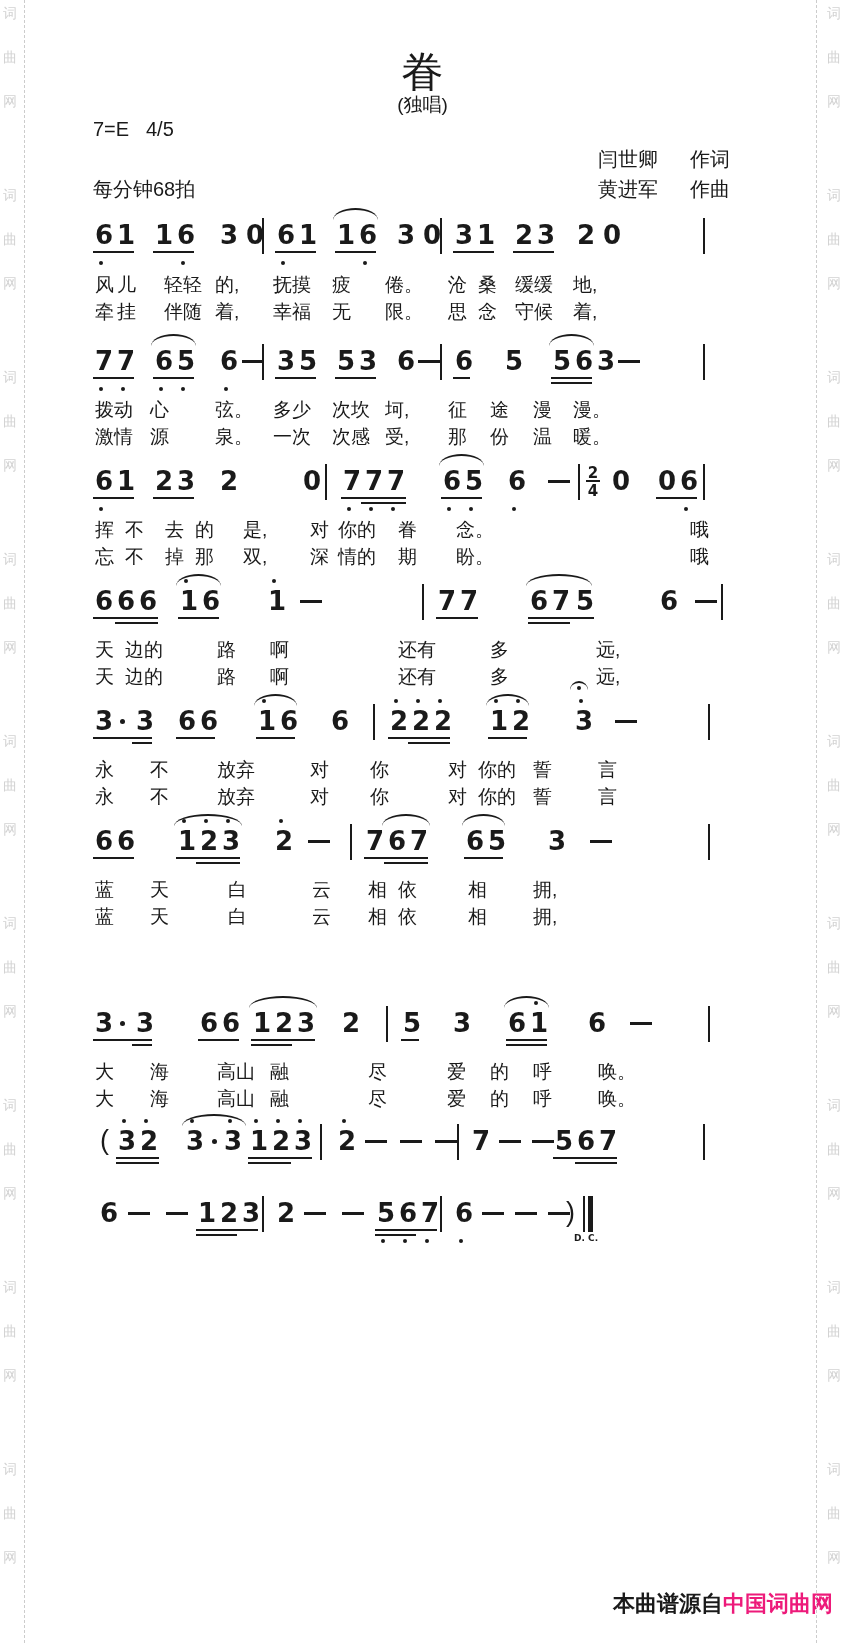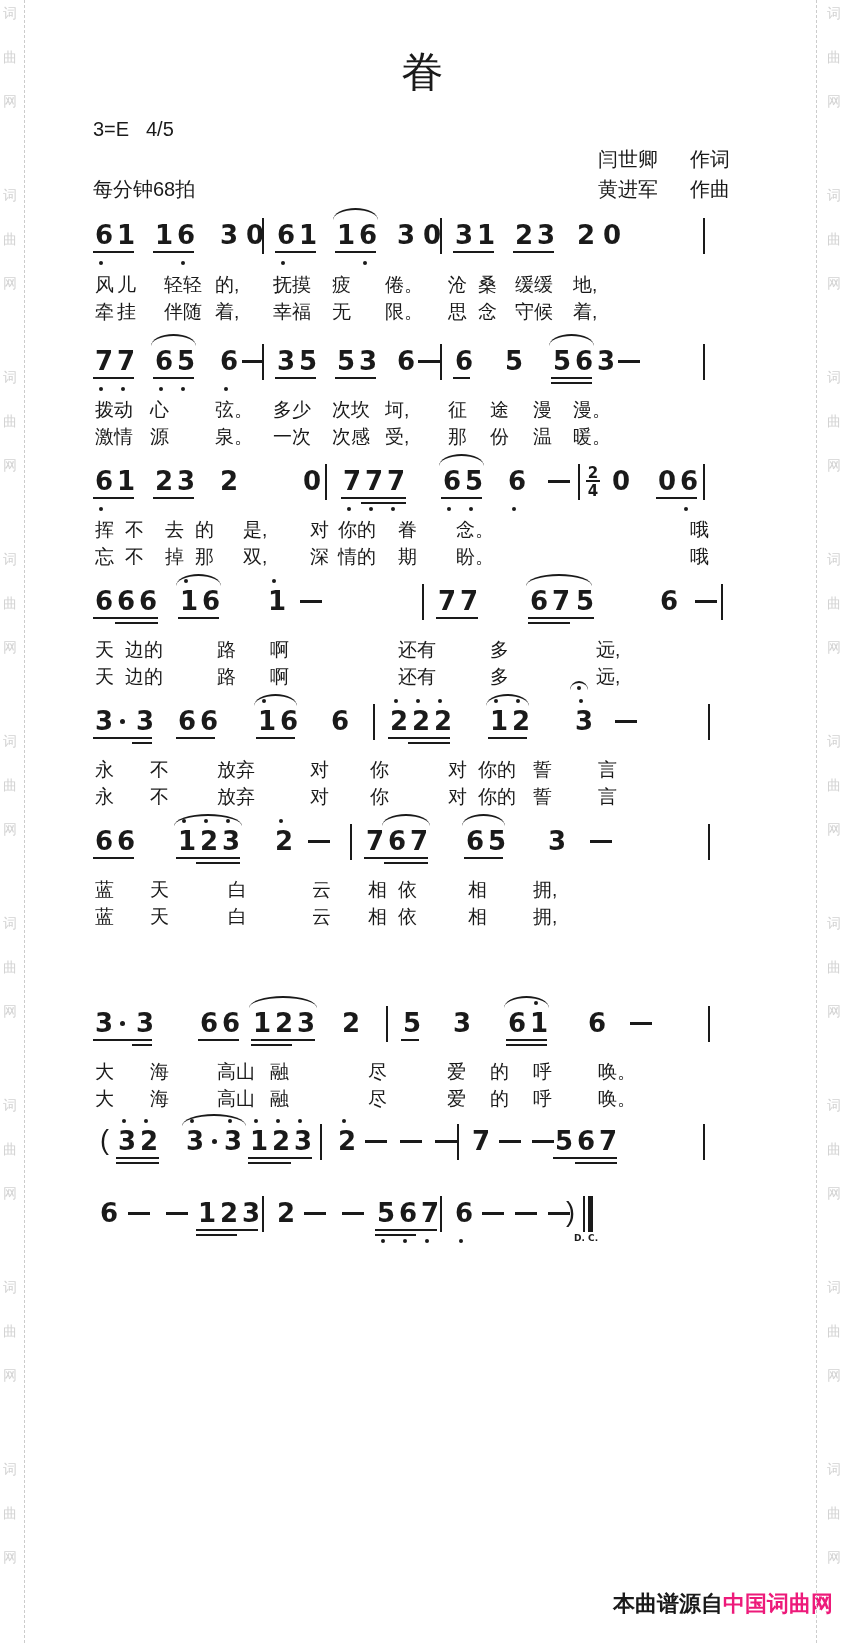--- a/index.html
+++ b/index.html
@@ -46,21 +46,22 @@
   .lyr{position:absolute;top:0;font-size:19px;line-height:22px;white-space:nowrap;}
   
   .footer-prefix{position:absolute;left:613px;top:1589px;font-size:22px;font-weight:bold;}
   .footer-site{position:absolute;left:723px;top:1589px;font-size:22px;font-weight:bold;cursor:pointer;}
 </style>
 </head>
 <body>
 
 <div id="sheet">
   <div class="hdr title">眷</div>
-  <div class="hdr keysig">3=E</div>
+  <div class="hdr subtitle">(独唱)</div>
+  <div class="hdr keysig">7=E</div>
   <div class="hdr meter">4/5</div>
   <div class="hdr tempo">每分钟68拍</div>
   <div class="hdr credit-name" style="top:146px">闫世卿</div>
   <div class="hdr credit-role" style="top:146px">作词</div>
   <div class="hdr credit-name" style="top:176px">黄进军</div>
   <div class="hdr credit-role" style="top:176px">作曲</div>
 
   <div id="score">
       <div class="score-line" style="top: 222px;">
         <div class="note" style="left: 95px;">6</div>

